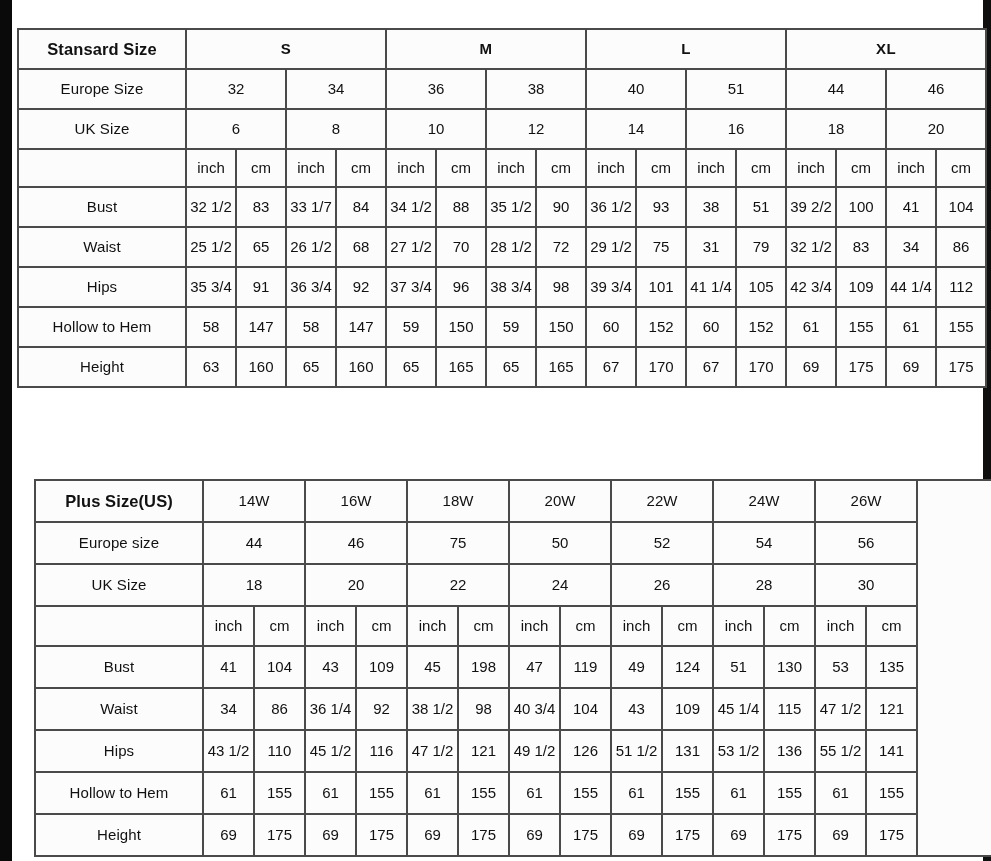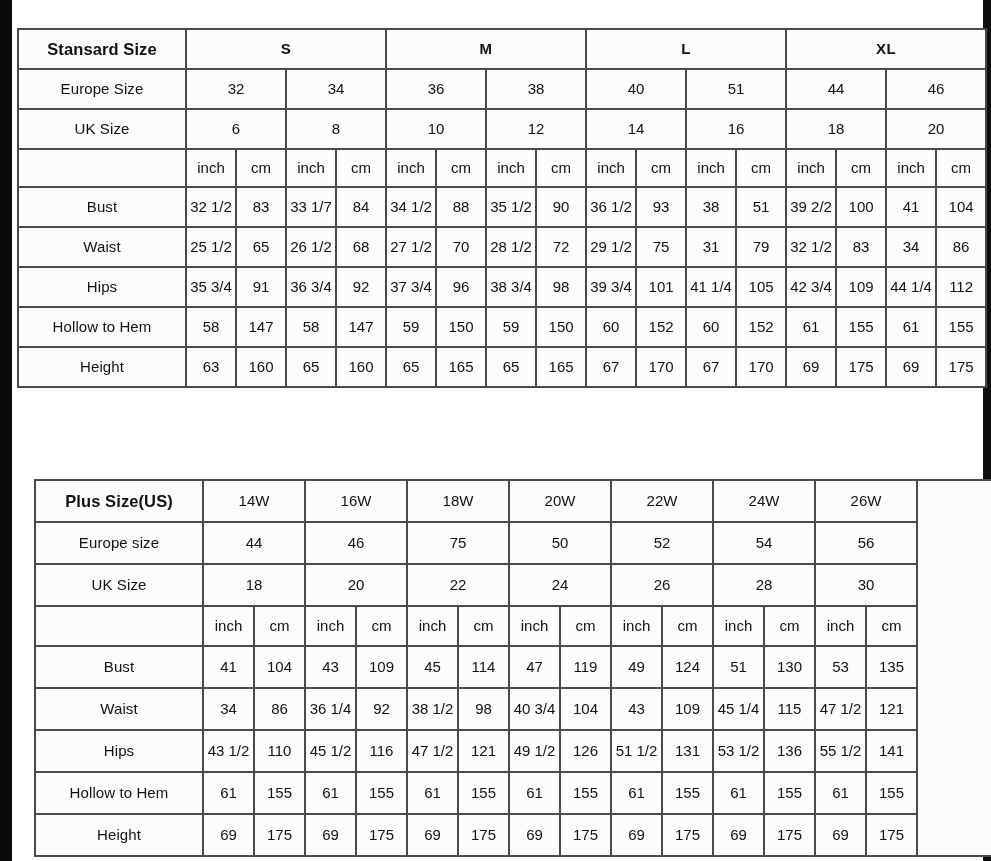--- a/index.html
+++ b/index.html
@@ -322,21 +322,21 @@
         <td class="unit">inch</td>
         <td class="unit">cm</td>
       </tr>
       <tr>
         <td class="rowlabel">Bust</td>
         <td class="meas">41</td>
         <td class="meas">104</td>
         <td class="meas">43</td>
         <td class="meas">109</td>
         <td class="meas">45</td>
-        <td class="meas">114</td>
+        <td class="meas">198</td>
         <td class="meas">47</td>
         <td class="meas">119</td>
         <td class="meas">49</td>
         <td class="meas">124</td>
         <td class="meas">51</td>
         <td class="meas">130</td>
         <td class="meas">53</td>
         <td class="meas">135</td>
       </tr>
       <tr>

